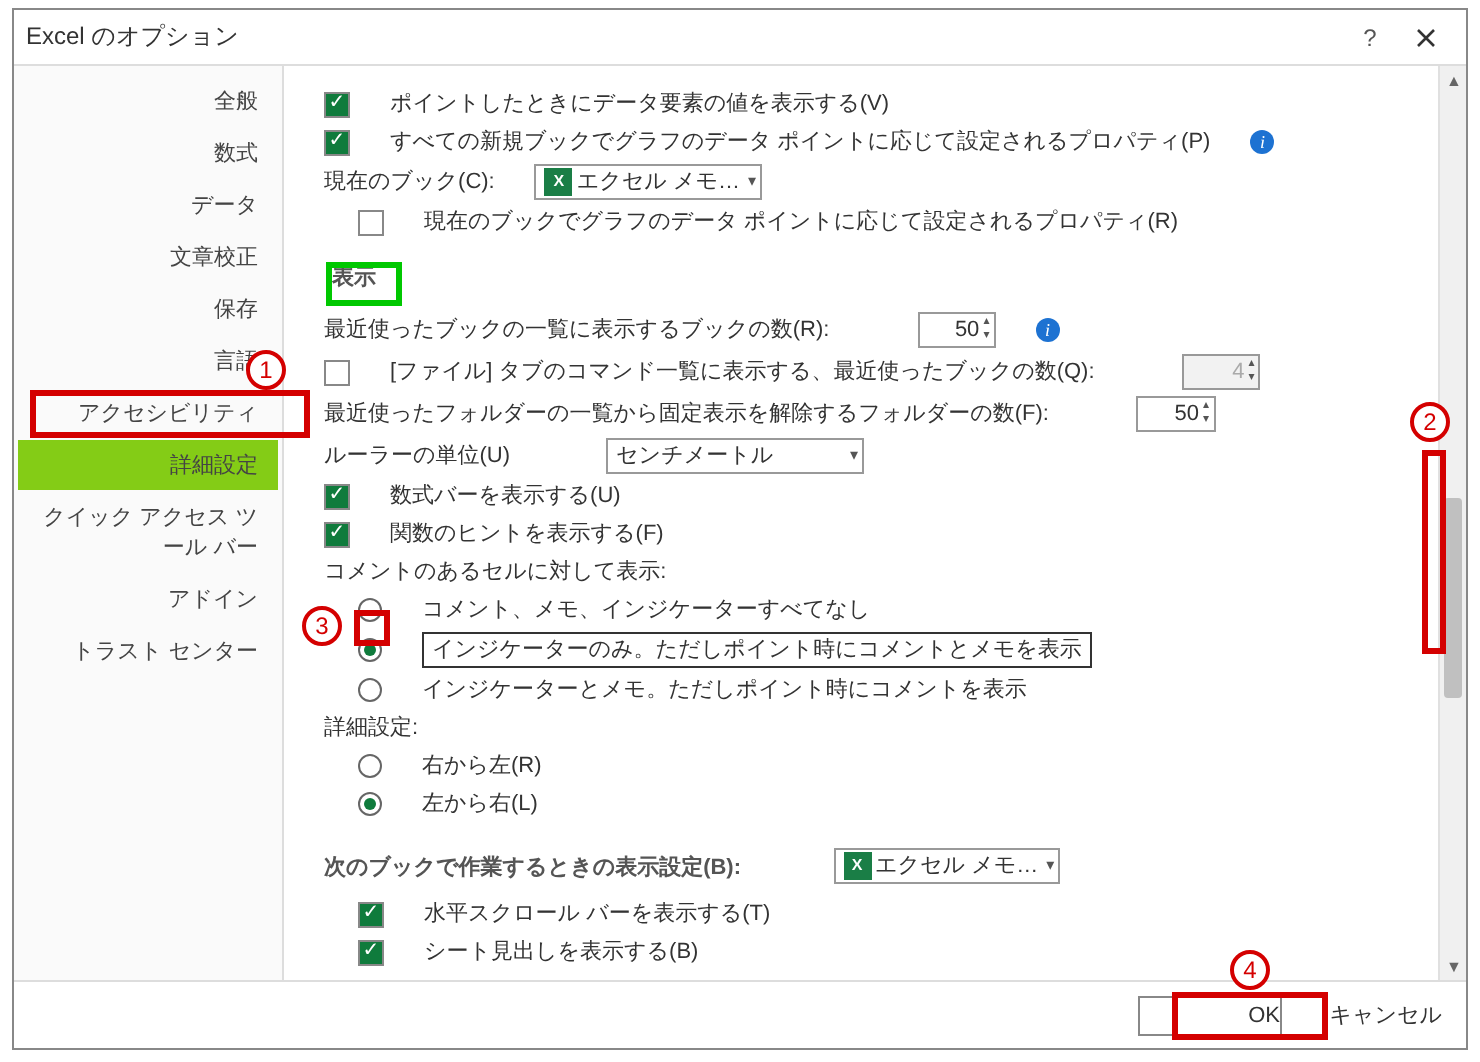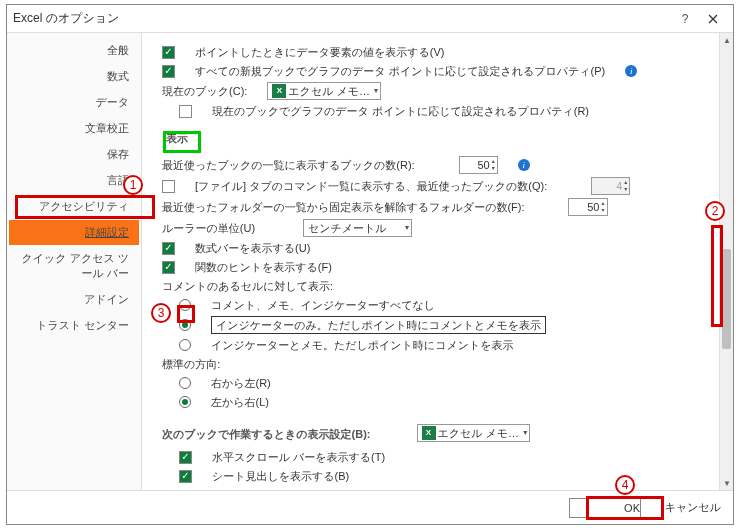--- a/index.html
+++ b/index.html
@@ -51,22 +51,21 @@
   }
   .side-item {
     padding: 5px 10px;
     color: #444;
     cursor: pointer;
     position: relative;
     margin: 1px 2px;
     text-align: right;
   }
   .side-item.selected {
-    background: #f97316;
-    text-decoration: underline;
+    background: #84cc16;
   }
   .main {
     flex: 1;
     position: relative;
     overflow: hidden;
   }
   .content {
     position: absolute;
     left: 0; right: 14px; top: 0; bottom: 0;
     padding: 8px 14px 0 20px;
@@ -316,21 +315,21 @@
             <span class="val">50</span>
             <span class="btns">
                 <span>▴</span>
                 <span>▾</span>
               </span>
           </span>
         </div>
         <div class="row">
           <span>ルーラーの単位(U)</span>
           <span style="width:8px"></span>
-          <span class="sel-box" style="width:109px;">
+          <span class="sel-box" style="width:129px;">
             <span style="flex:1">センチメートル</span>
             <span class="dd">▾</span>
           </span>
         </div>
         <div class="row">
           <span class="check"></span>
           <span>数式バーを表示する(U)</span>
         </div>
         <div class="row">
           <span class="check"></span>
@@ -345,21 +344,21 @@
         </div>
         <div class="row indent1">
           <span class="radio checked"></span>
           <span style="border:1px solid #333; padding:0 4px; display:inline-block;">インジケーターのみ。ただしポイント時にコメントとメモを表示</span>
         </div>
         <div class="row indent1">
           <span class="radio"></span>
           <span>インジケーターとメモ。ただしポイント時にコメントを表示</span>
         </div>
         <div class="row">
-          <span>標準の方向:</span>
+          <span>詳細設定:</span>
         </div>
         <div class="row indent1">
           <span class="radio"></span>
           <span>右から左(R)</span>
         </div>
         <div class="row indent1">
           <span class="radio checked"></span>
           <span>左から右(L)</span>
         </div>
 

